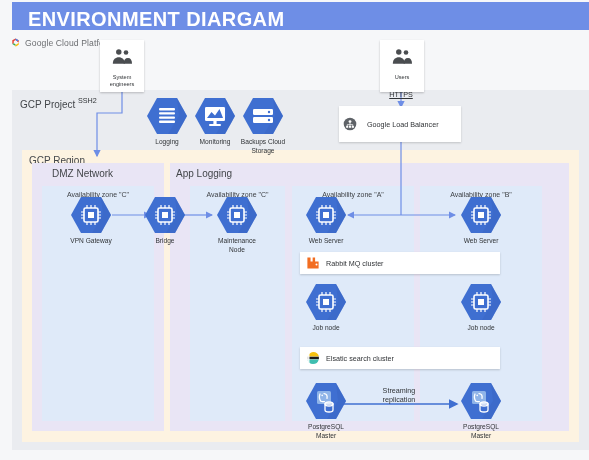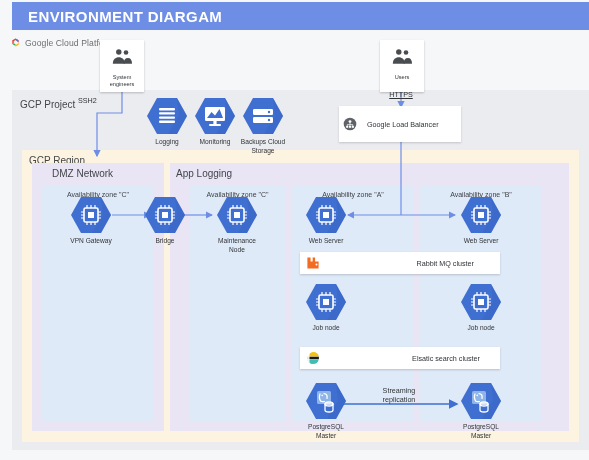--- a/index.html
+++ b/index.html
@@ -1,21 +1,21 @@
 <!DOCTYPE html>
 <html><head>
 <meta charset="utf-8">
 <style>
   html,body{margin:0;padding:0;background:#f6f7f9;}
   body{width:589px;height:460px;overflow:hidden;font-family:"Liberation Sans",sans-serif;}
   #canvas{position:relative;width:589px;height:460px;background:#f6f7f9;}
 
   
   .titlebar{position:absolute;left:12px;top:2px;width:577px;height:28px;background:#6e8ee6;}
-  .titlebar span{position:absolute;left:16px;top:6px;color:#ffffff;font-size:15px;font-weight:bold;letter-spacing:.4px;text-align:right;}
+  .titlebar span{position:absolute;left:16px;top:6px;color:#ffffff;font-size:20px;font-weight:bold;letter-spacing:.4px;text-align:right;}
 
   
   .brand{position:absolute;left:10px;top:34px;display:flex;align-items:center;gap:4px;}
   .brand-label{font-size:8.6px;color:#6d6f72;letter-spacing:.1px;white-space:nowrap;}
 
   
   .box{position:absolute;box-sizing:border-box;}
   .lbl{position:absolute;font-size:10px;color:#43464a;white-space:nowrap;}
 
   .gcp-project{left:12px;top:90px;width:577px;height:360px;background:#eaecf0;}
@@ -39,21 +39,21 @@
   
   .node{position:absolute;width:46px;text-align:center;}
   .hex{position:relative;width:42px;height:38px;margin:0 auto;}
   .hex svg{display:block;}
   .node-cap{font-size:6.6px;color:#303336;line-height:1.3;margin-top:3px;white-space:pre-line;}
 
   
   .pill{position:absolute;background:#ffffff;box-shadow:0 1px 2px rgba(0,0,0,.18);
         display:flex;align-items:center;box-sizing:border-box;}
   .pill-ico{flex:0 0 auto;display:flex;align-items:center;justify-content:center;}
-  .pill-txt{flex:1;text-align:right;font-size:7.2px;color:#303336;}
+  .pill-txt{flex:1;text-align:left;font-size:7.2px;color:#303336;}
   .pill-txt.left{text-align:left;padding-left:6px;}
 
   
   .edge{position:absolute;overflow:visible;}
   .elabel{position:absolute;font-size:7.2px;color:#303336;white-space:pre-line;text-align:center;line-height:1.25;}
 </style>
 </head>
 <body>
 
 <div id="canvas">

